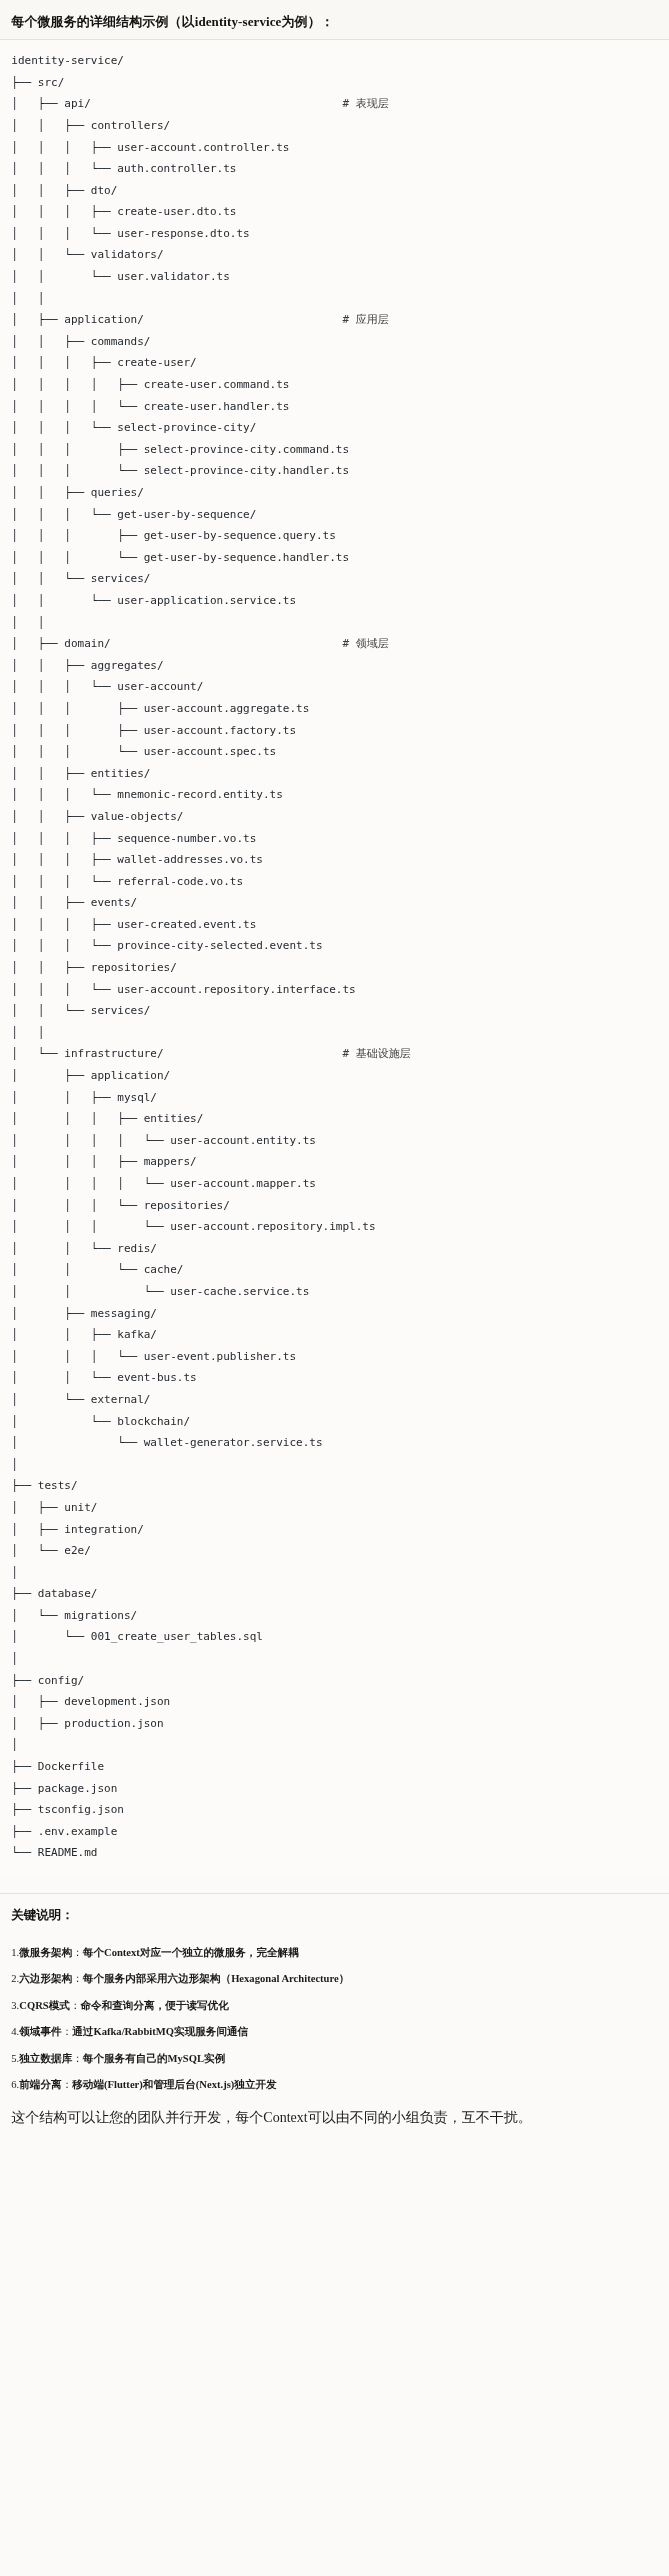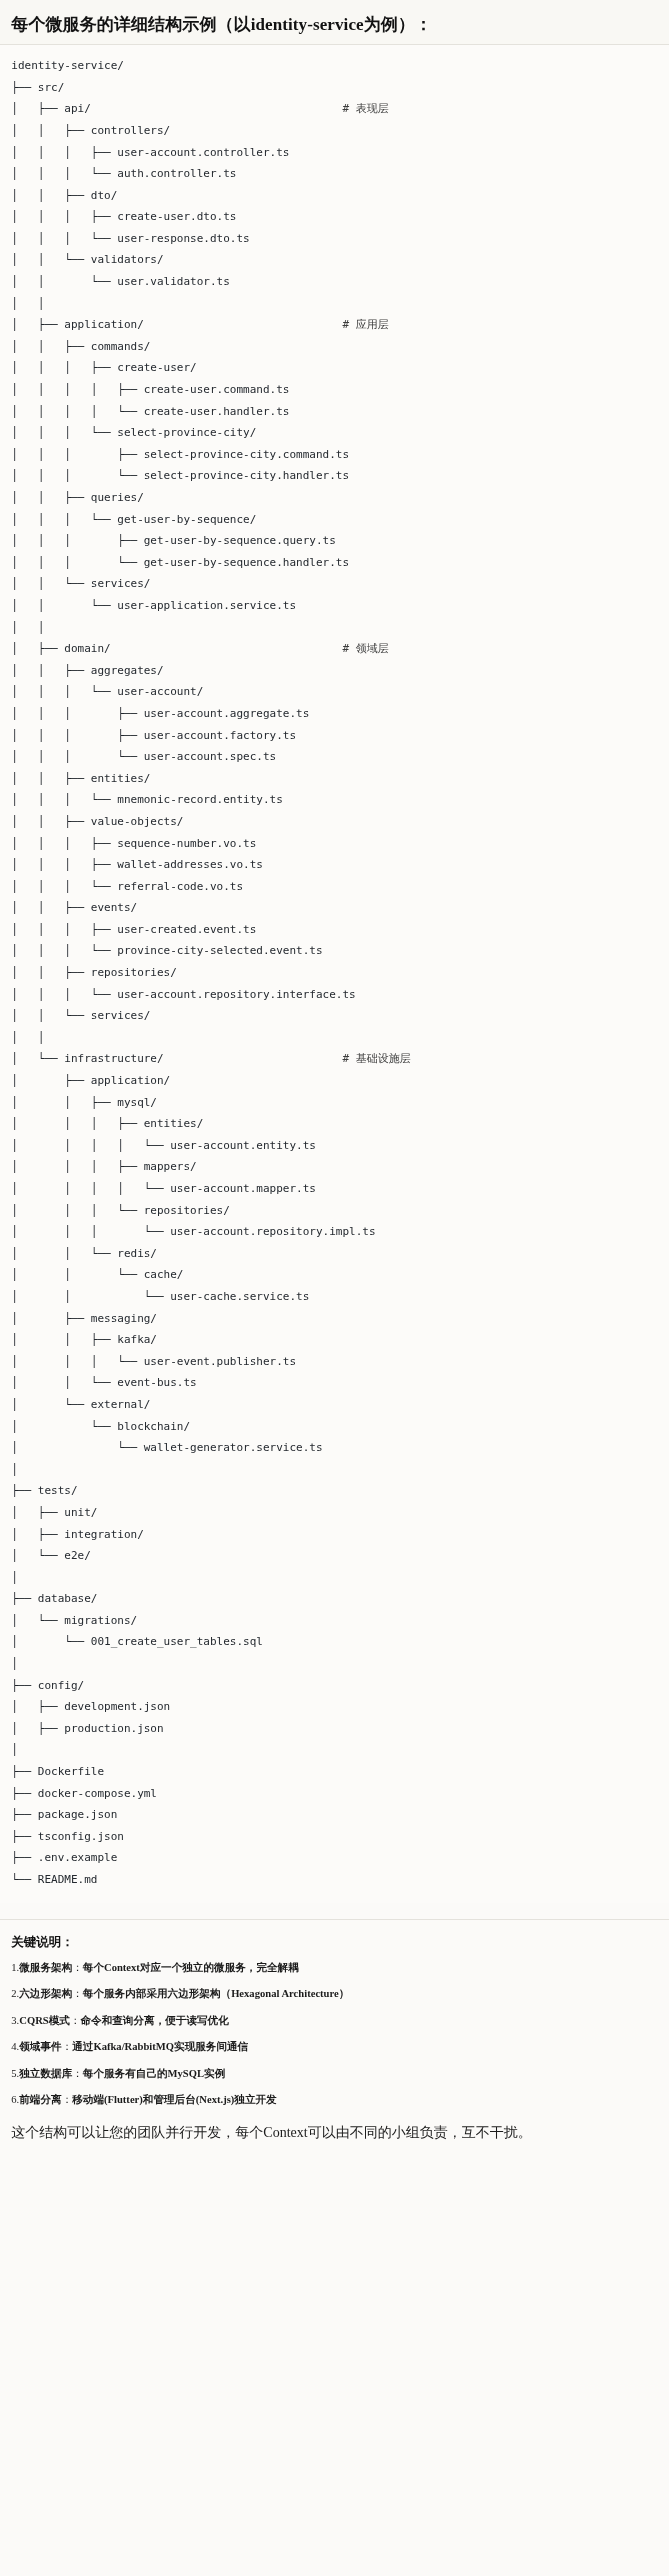--- a/index.html
+++ b/index.html
@@ -23,21 +23,21 @@
   
   .doc-header {
     padding: 13.8px 11.3px 8.8px 11.3px;
     background: #f9f8f4;
     border-bottom: 0.6px solid #e4e2dc;
   }
   .doc-title {
     margin: 0;
     font-family: "Liberation Serif", "DejaVu Serif", serif;
     font-weight: bold;
-    font-size: 17px;
+    font-size: 13px;
     line-height: 1.25;
     letter-spacing: 0.1px;
     color: #121212;
   }
 
   
   .tree-block {
     padding: 16.3px 11.3px 6.3px 11.3px;
     background: #fcfbf9;
   }
@@ -69,21 +69,21 @@
     background: #e4e2dc;
     margin: 16.3px 0 0 0;
     border: 0;
   }
 
   
   .notes {
     padding: 13.8px 11.3px 16.3px 11.3px;
   }
   .notes-title {
-    margin: 0 0 9px 0;
+    margin: 0 0 21px 0;
     font-family: "Liberation Serif", "DejaVu Serif", serif;
     font-weight: bold;
     font-size: 12.5px;
     color: #111;
   }
   .note-item {
     font-family: "Liberation Serif", "DejaVu Serif", serif;
     font-size: 10.6px;
     line-height: 1.5;
     margin: 0 0 10.6px 0;
@@ -193,21 +193,20 @@
 <span class="tree-row"><span class="tree-path">│</span></span>
 <span class="tree-row"><span class="tree-path">├── database/</span></span>
 <span class="tree-row"><span class="tree-path">│   └── migrations/</span></span>
 <span class="tree-row"><span class="tree-path">│       └── 001_create_user_tables.sql</span></span>
 <span class="tree-row"><span class="tree-path">│</span></span>
 <span class="tree-row"><span class="tree-path">├── config/</span></span>
 <span class="tree-row"><span class="tree-path">│   ├── development.json</span></span>
 <span class="tree-row"><span class="tree-path">│   ├── production.json</span></span>
 <span class="tree-row"><span class="tree-path">│</span></span>
 <span class="tree-row"><span class="tree-path">├── Dockerfile</span></span>
-<span class="tree-row"><span class="tree-path">├── docker-compose.yml</span></span>
 <span class="tree-row"><span class="tree-path">├── package.json</span></span>
 <span class="tree-row"><span class="tree-path">├── tsconfig.json</span></span>
 <span class="tree-row"><span class="tree-path">├── .env.example</span></span>
 <span class="tree-row"><span class="tree-path">└── README.md</span></span>
 </pre>
   </div>
 
   <hr class="rule">
 
   <div class="notes">

